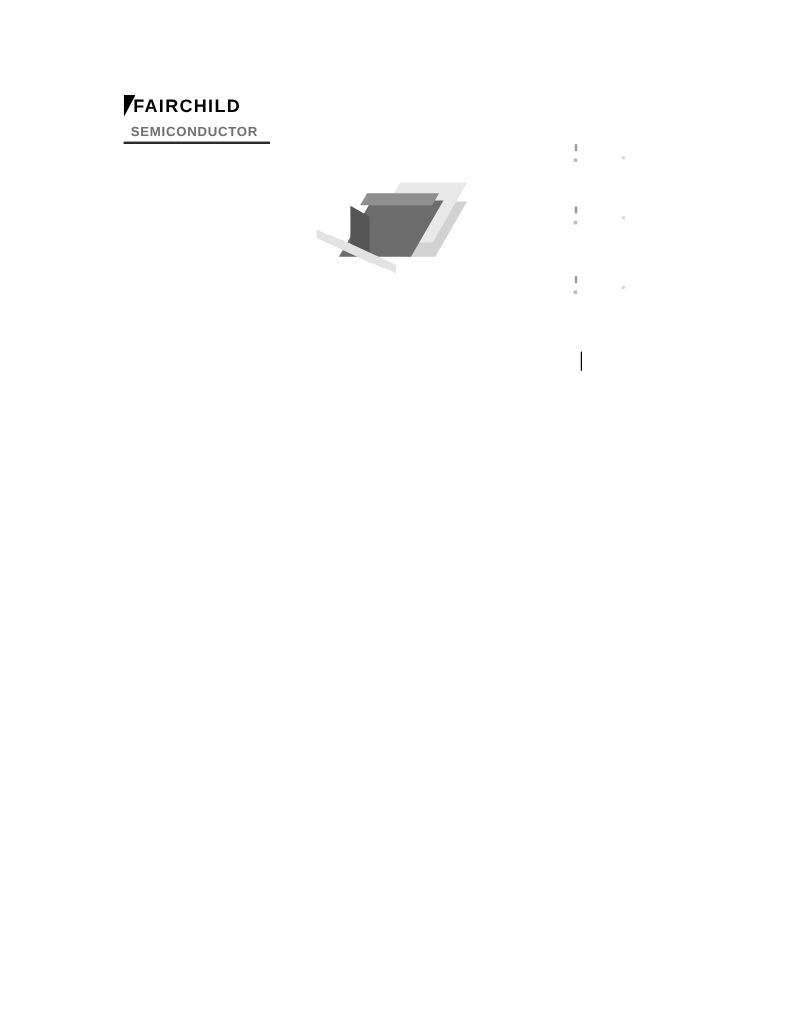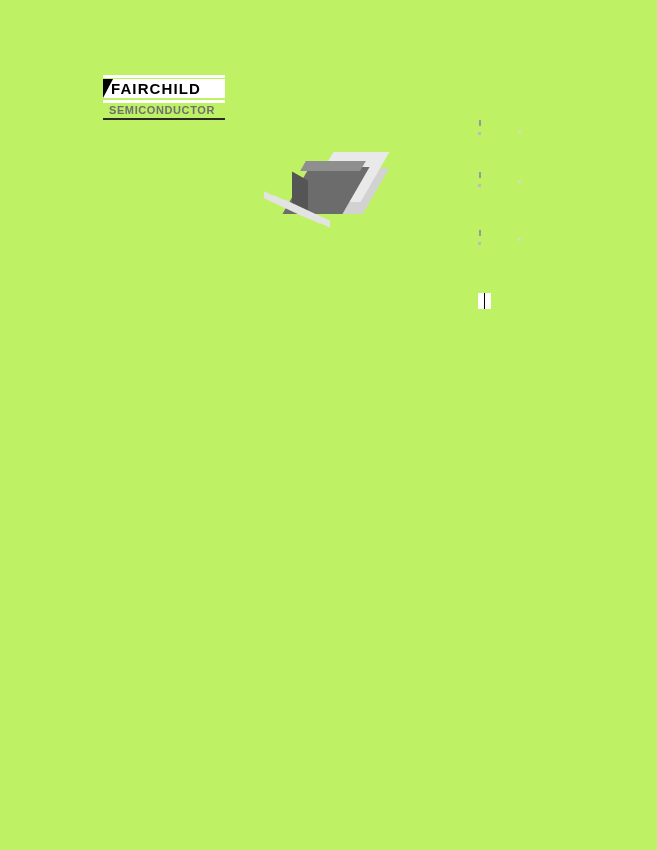--- a/index.html
+++ b/index.html
@@ -14,21 +14,21 @@
     overflow: hidden;
     font-family: "Liberation Sans", sans-serif;
     color: #000000;
   }
 
   .page {
     position: absolute;
     left: 0; top: 0;
     width: 657px;
     height: 850px;
-    background: #bef264;
+    background: #ffffff;
   }
 
   
   .logo {
     position: absolute;
     left: 103px;
     top: 75px;
     width: 122px;
     height: 45px;
   }

